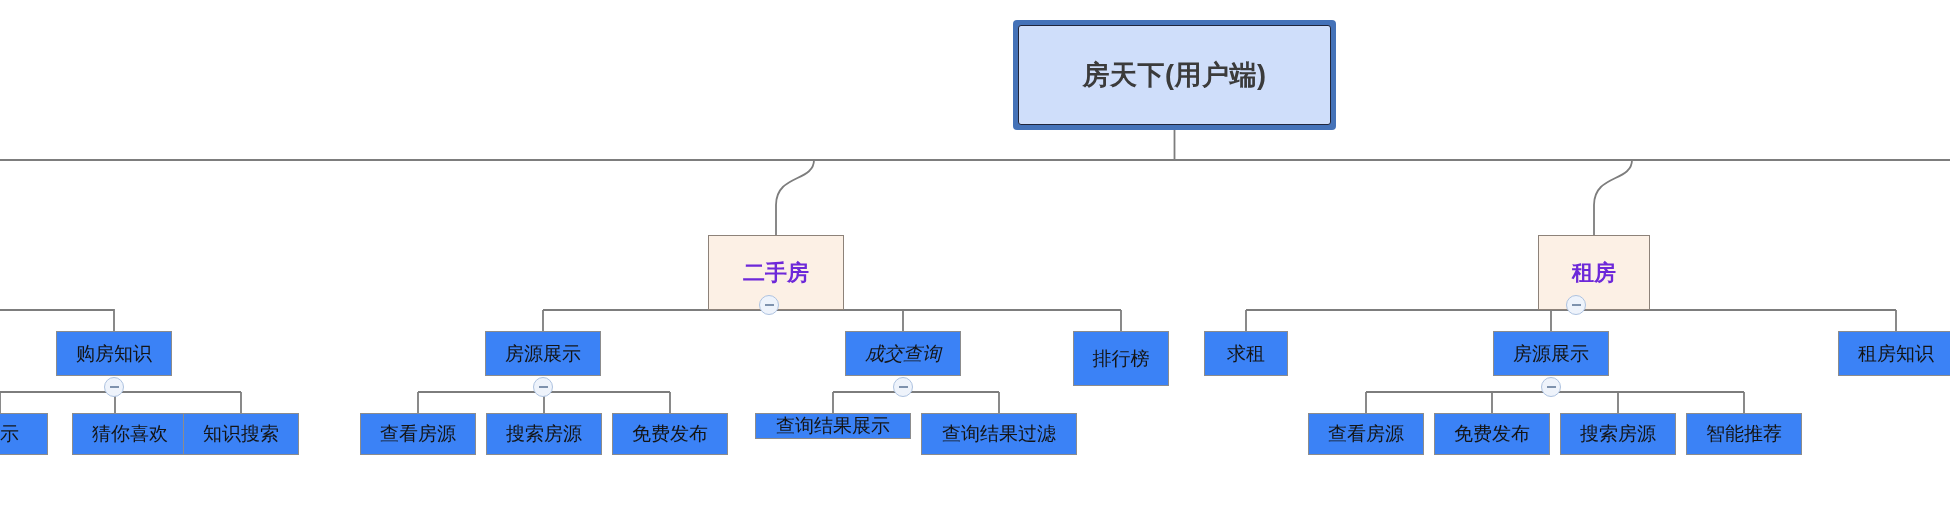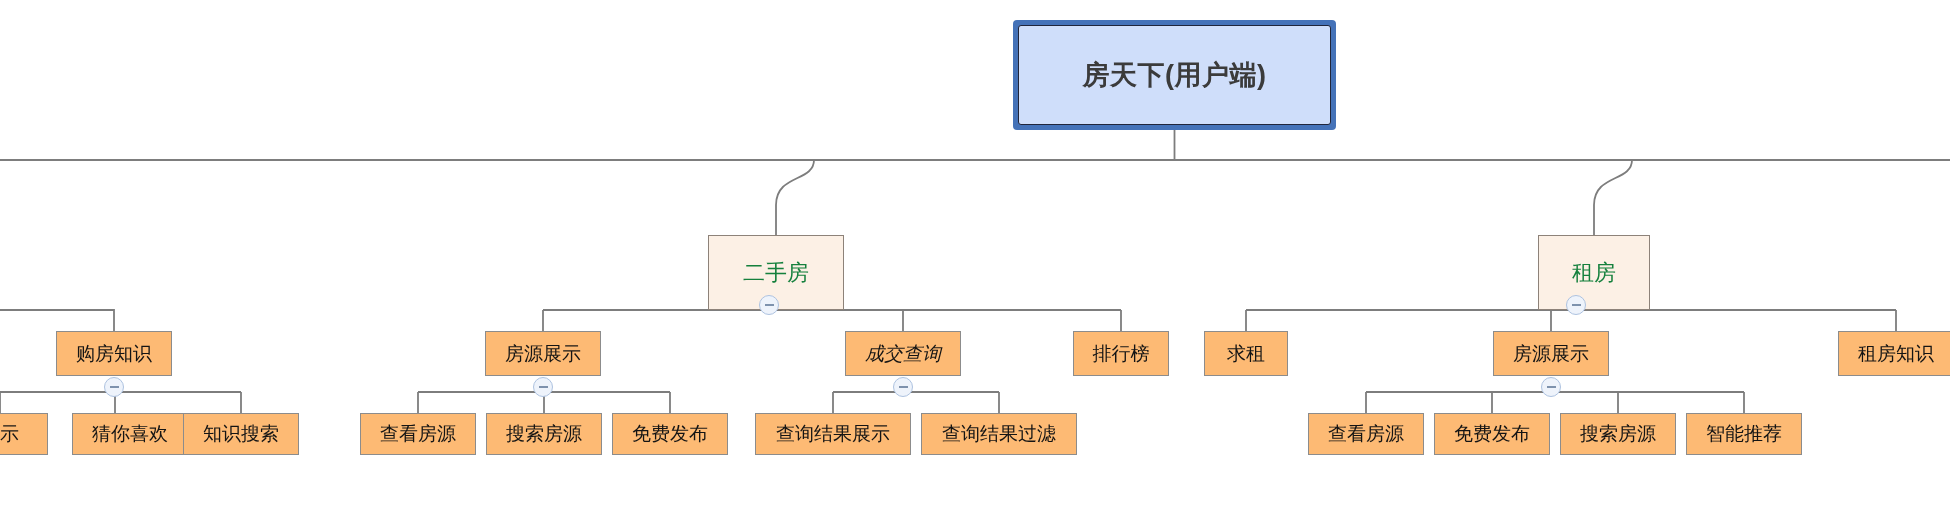--- a/index.html
+++ b/index.html
@@ -53,25 +53,26 @@
     font-size: 27px;
     font-weight: bold;
     color: #3b3b3b;
     letter-spacing: 0.5px;
   }
   
   .node-l2 {
     background: #fcf0e5;
     border: 1.6px solid #8d8279;
     font-size: 22px;
-    color: #15803d;
+    color: #6d28d9;
+    font-weight: bold;
   }
   
   .node-l3, .node-leaf {
-    background: #fdba74;
+    background: #3b82f6;
     border: 1.6px solid #8c8c8c;
     font-size: 19px;
     color: #141414;
   }
   .node-leaf {
     font-size: 19px;
   }
   .collapse-toggle {
     position: absolute;
     width: 20px;
@@ -151,27 +152,27 @@
       </div>
       <div class="node node-leaf" style="left: 612px; top: 413px; width: 116px; height: 42px;">
         <span>免费发布</span>
       </div>
       <div class="node node-l3" style="left: 845px; top: 331px; width: 116px; height: 45px; font-style: italic;">
         <span>成交查询</span>
       </div>
       <div class="collapse-toggle" style="left: 893px; top: 377px;">
         <span></span>
       </div>
-      <div class="node node-leaf" style="left: 755px; top: 413px; width: 156px; height: 42px;">
+      <div class="node node-leaf" style="left: 755px; top: 413px; width: 156px; height: 26px;">
         <span>查询结果展示</span>
       </div>
       <div class="node node-leaf" style="left: 921px; top: 413px; width: 156px; height: 42px;">
         <span>查询结果过滤</span>
       </div>
-      <div class="node node-l3" style="left: 1073px; top: 331px; width: 96px; height: 45px;">
+      <div class="node node-l3" style="left: 1073px; top: 331px; width: 96px; height: 55px;">
         <span>排行榜</span>
       </div>
       <div class="node node-l2" style="left: 1538px; top: 235px; width: 112px; height: 75px; justify-content: center;">
         <span>租房</span>
       </div>
       <div class="collapse-toggle" style="left: 1566px; top: 295px;">
         <span></span>
       </div>
       <div class="node node-l3" style="left: 1204px; top: 331px; width: 84px; height: 45px; font-family: Liberation Serif, serif;">
         <span>求租</span>

